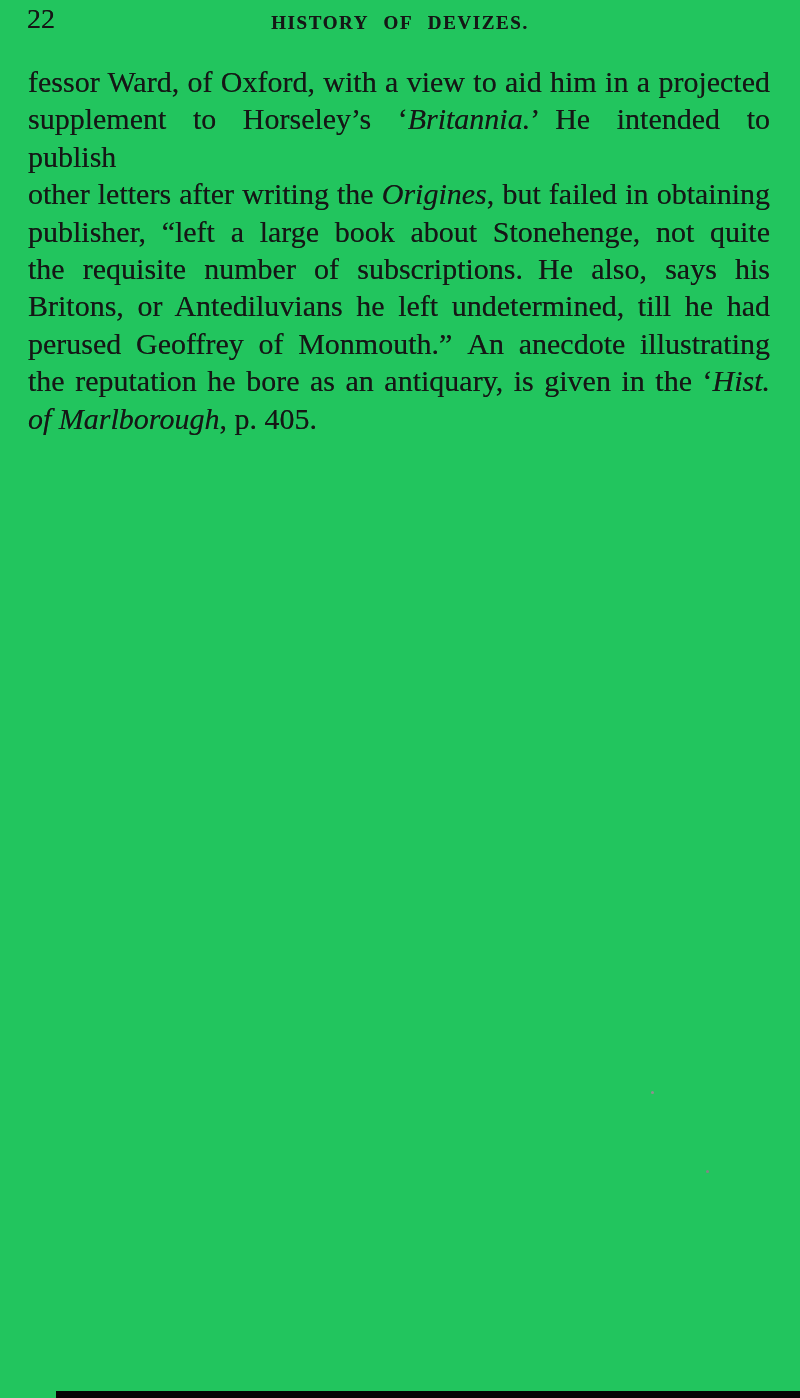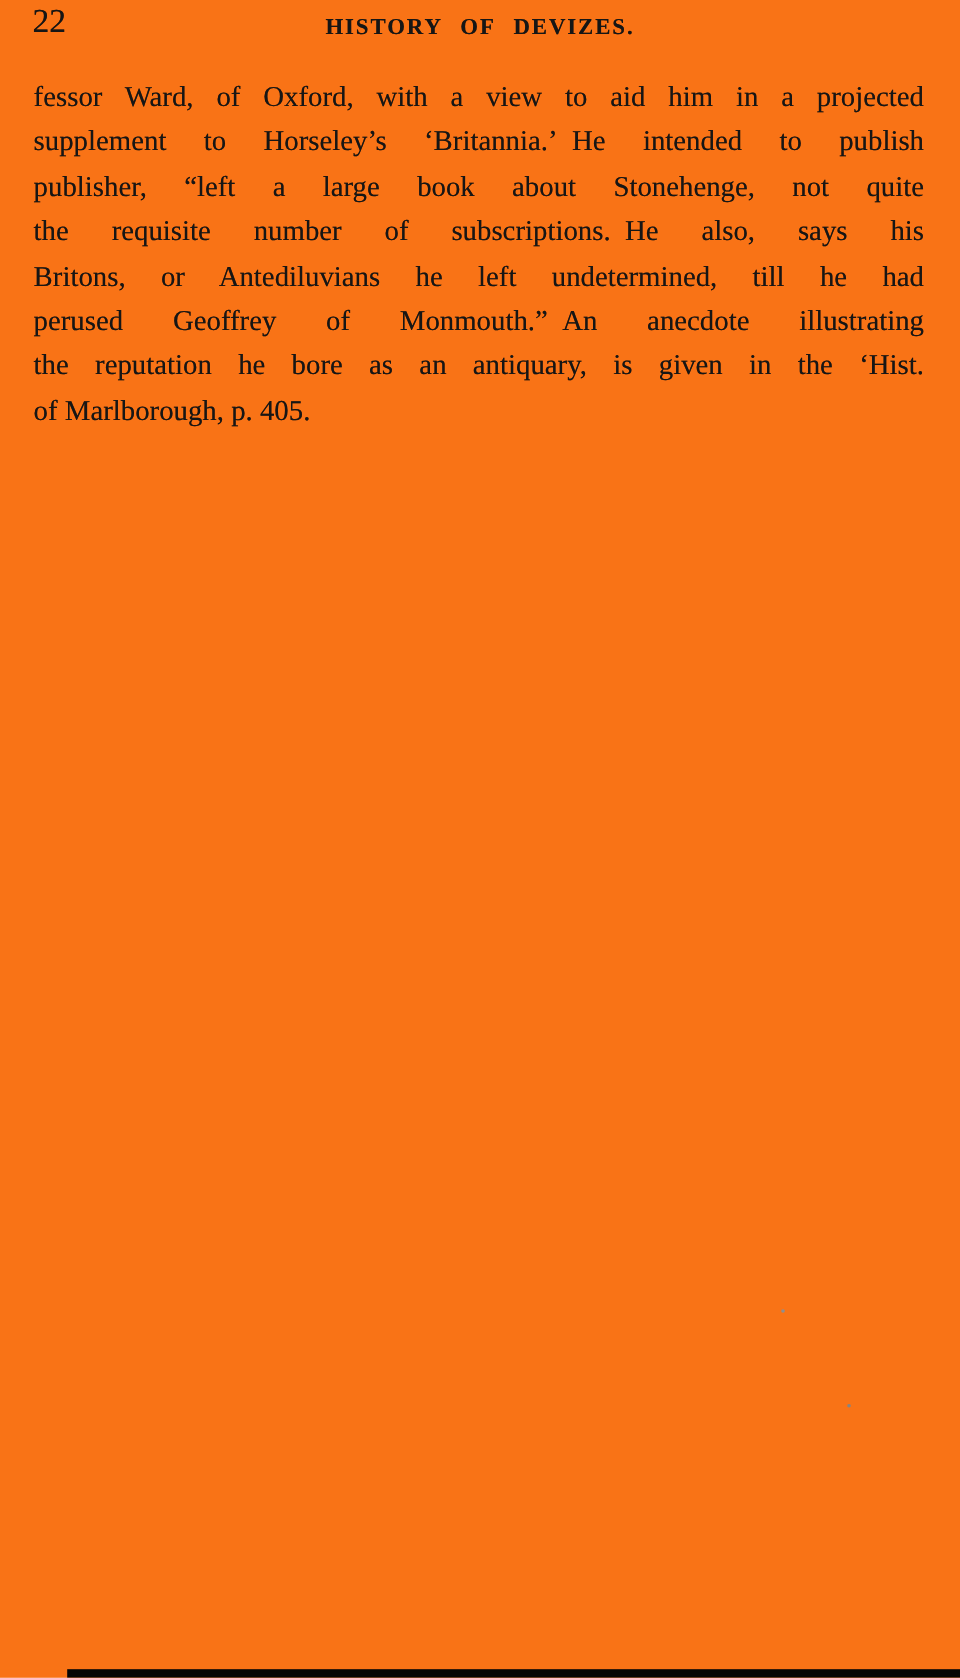--- a/index.html
+++ b/index.html
@@ -11,21 +11,21 @@
     height: 1398px;
     position: relative;
     background: #fdfdfc;
     overflow: hidden;
     font-family: "Liberation Serif", "DejaVu Serif", serif;
     color: #161616;
   }
   .scan-page {
     position: absolute;
     inset: 0;
-    background: #f97316;
+    background: #22c55e;
   }
   
   .page-number {
     position: absolute;
     left: 27px;
     top: 4px;
     font-size: 28px;
     line-height: 30px;
     text-shadow: 0 0 0.5px rgba(0,0,0,0.65);
   }
@@ -41,36 +41,37 @@
     letter-spacing: 1.6px;
     word-spacing: 9px;
     text-shadow: 0 0 0.4px rgba(0,0,0,0.55);
   }
   
   .text-block {
     position: absolute;
     left: 28px;
     top: 63px;
     width: 742px;
-    font-size: 24px;
+    font-size: 30px;
     line-height: 37.4px;
     text-shadow: 0 0 0.5px rgba(0,0,0,0.55);
   }
   .text-line {
     margin: 0;
     padding: 0;
     text-align: justify;
     text-align-last: justify;
     white-space: normal;
   }
   .text-line.last-line {
     text-align: center;
     text-align-last: left;
   }
   .italic-run {
+    font-style: italic;
   }
   
   .speck {
     position: absolute;
     border-radius: 50%;
   }
   .speck-1 {
     left: 651px;
     top: 1091px;
     width: 3px;
@@ -97,20 +98,21 @@
 <body>
 
 <div class="scan-page">
 
   <span class="page-number">22</span>
   <div class="running-title">HISTORY OF DEVIZES.</div>
 
   <div class="text-block">
     <p class="text-line"><span>fessor Ward, of Oxford, with a view to aid him in a projected</span></p>
     <p class="text-line"><span>supplement to Horseley’s ‘</span><span class="italic-run">Britannia.</span><span>’ He intended to publish</span></p>
+    <p class="text-line"><span>other letters after writing the </span><span class="italic-run">Origines</span><span>, but failed in obtaining</span></p>
     <p class="text-line"><span>publisher, “left a large book about Stonehenge, not quite</span></p>
     <p class="text-line"><span>the requisite number of subscriptions. He also, says his</span></p>
     <p class="text-line"><span>Britons, or Antediluvians he left undetermined, till he had</span></p>
     <p class="text-line"><span>perused Geoffrey of Monmouth.” An anecdote illustrating</span></p>
     <p class="text-line"><span>the reputation he bore as an antiquary, is given in the ‘</span><span class="italic-run">Hist.</span></p>
     <p class="text-line last-line"><span class="italic-run">of Marlborough</span><span>, p. 405.</span></p>
   </div>
 
   <div class="speck speck-1"></div>
   <div class="speck speck-2"></div>

